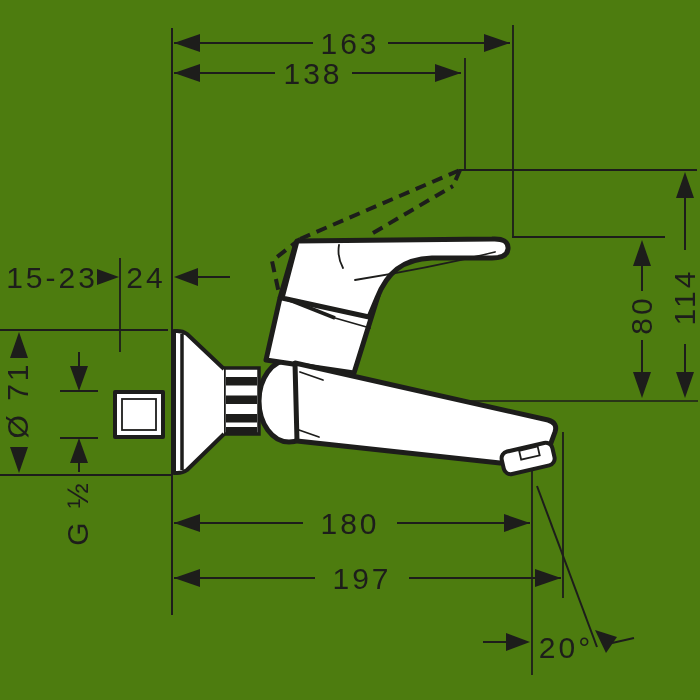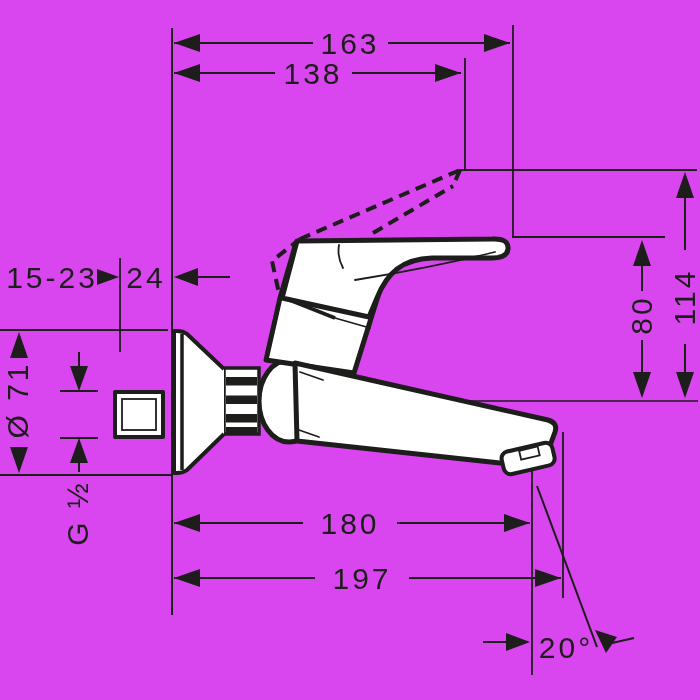--- a/index.html
+++ b/index.html
@@ -1,16 +1,16 @@
 <!DOCTYPE html>
 <html><head>
 <meta charset="utf-8">
 <style>
   html,body{margin:0;padding:0;background:#fff;}
-  .canvas{position:relative;width:700px;height:700px;background:#d946ef;overflow:hidden;
+  .canvas{position:relative;width:700px;height:700px;background:#4d7c0f;overflow:hidden;
           font-family:"Liberation Sans",sans-serif;}
   svg{display:block;}
   svg text{font-family:"Liberation Sans",sans-serif;font-size:30px;letter-spacing:3px;
            fill:#1d1d1b;font-weight:400;}
   .thin{stroke:#1d1d1b;stroke-width:1.8;fill:none;}
   .hair{stroke:#1d1d1b;stroke-width:1.5;fill:none;}
   .dim{stroke:#1d1d1b;stroke-width:2;fill:none;}
   .arrow{fill:#1d1d1b;stroke:none;}
   .thick{stroke:#1d1d1b;stroke-width:5;fill:none;stroke-linejoin:round;stroke-linecap:round;}
   .thickfill{stroke:#1d1d1b;stroke-width:5;fill:#ffffff;stroke-linejoin:round;stroke-linecap:round;}

